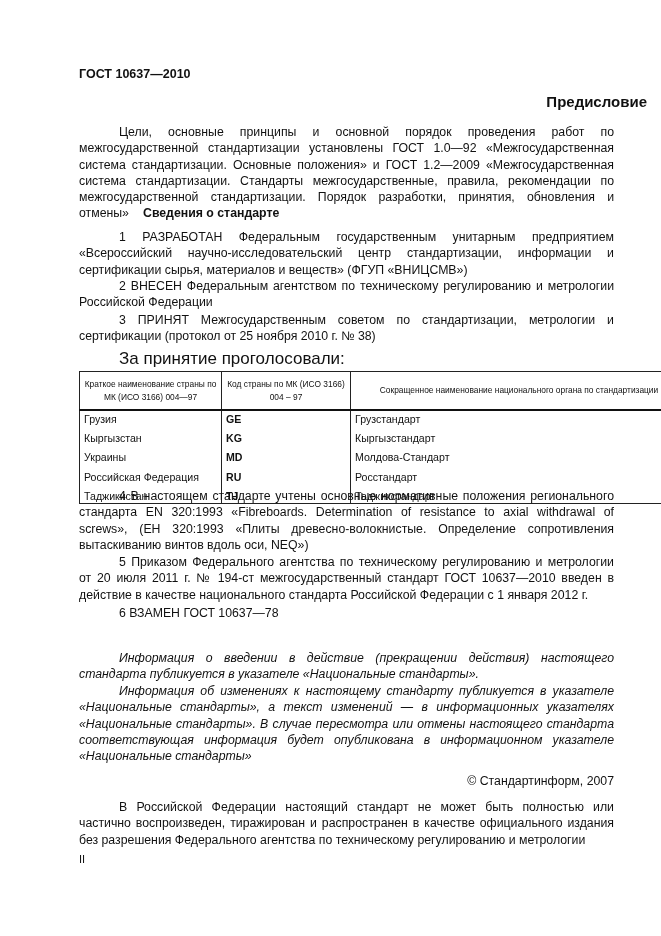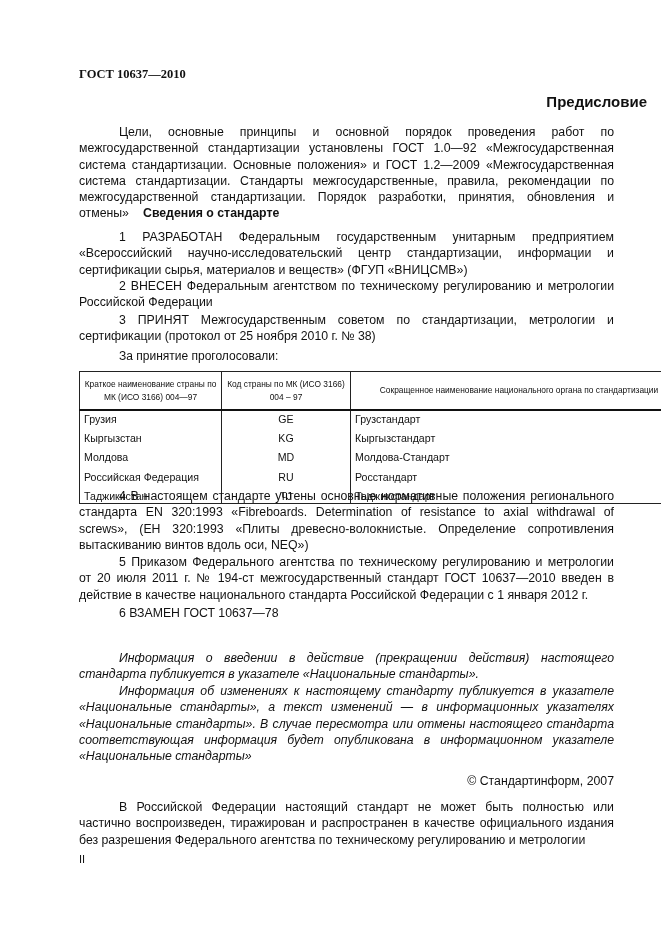--- a/index.html
+++ b/index.html
@@ -1,34 +1,34 @@
 <!DOCTYPE html>
 <html><head>
   <meta charset="utf-8">
   <style>
     html, body { margin: 0; padding: 0; background: #ffffff; }
     body { width: 661px; height: 936px; position: relative; overflow: hidden;
            font-family: "Liberation Sans", sans-serif; color: #111; }
     .abs { position: absolute; }
-    .doc-id { left: 79px; top: 67px; font-size: 12.5px; font-weight: bold; font-family: Liberation Serif, serif; }
+    .doc-id { left: 79px; top: 67px; font-size: 12.5px; font-weight: bold; }
     .title { left: 0; width: 647px; top: 93px; text-align: right; font-size: 15px; font-weight: bold; }
     .para { left: 79px; width: 535px; font-size: 12.3px; line-height: 16.3px; text-align: justify; margin: 0; }
     .para .ind { display: inline-block; width: 40px; }
     .sub { left: 119px; font-size: 12.3px; font-weight: bold; padding-left: 24px; }
-    .plain { font-size: 12px; }
+    .plain { font-size: 17px; }
     .italic { font-style: italic; }
     table.votes { position: absolute; left: 79px; top: 371px; width: 609px; border-collapse: collapse;
                   font-size: 10.6px; }
     table.votes th { font-weight: normal; font-size: 8.4px; line-height: 13px; height: 37px;
                      border: 1px solid #222; border-bottom: 2px solid #111; text-align: center; padding: 0 4px; }
     table.votes td { padding: 4px 4px; line-height: 11.2px; border-left: 1px solid #222; border-right: 1px solid #222; }
     table.votes tbody tr:first-child td { padding-top: 3px; }
     table.votes tbody tr:last-child td { border-bottom: 1px solid #222; padding-bottom: 1px; }
     td.c-name { width: 133px; }
-    td.c-code { width: 120px; text-align: center; }
+    td.c-code { width: 120px; text-align: left; font-weight: bold; }
     td.c-org { }
     .copy { right: 47px; top: 774px; font-size: 12.3px; }
     .pageno { left: 79px; top: 853px; font-size: 11px; }
   </style>
 </head>
 <body>
 
 <div class="abs doc-id">ГОСТ 10637—2010</div>
 <div class="abs title">Предисловие</div>
 
@@ -55,21 +55,21 @@
       <td class="c-name">Грузия</td>
       <td class="c-code">GE</td>
       <td class="c-org">Грузстандарт</td>
     </tr>
     <tr>
       <td class="c-name">Кыргызстан</td>
       <td class="c-code">KG</td>
       <td class="c-org">Кыргызстандарт</td>
     </tr>
     <tr>
-      <td class="c-name">Молдова</td>
+      <td class="c-name">Украины</td>
       <td class="c-code">MD</td>
       <td class="c-org">Молдова-Стандарт</td>
     </tr>
     <tr>
       <td class="c-name">Российская Федерация</td>
       <td class="c-code">RU</td>
       <td class="c-org">Росстандарт</td>
     </tr>
     <tr>
       <td class="c-name">Таджикистан</td>

